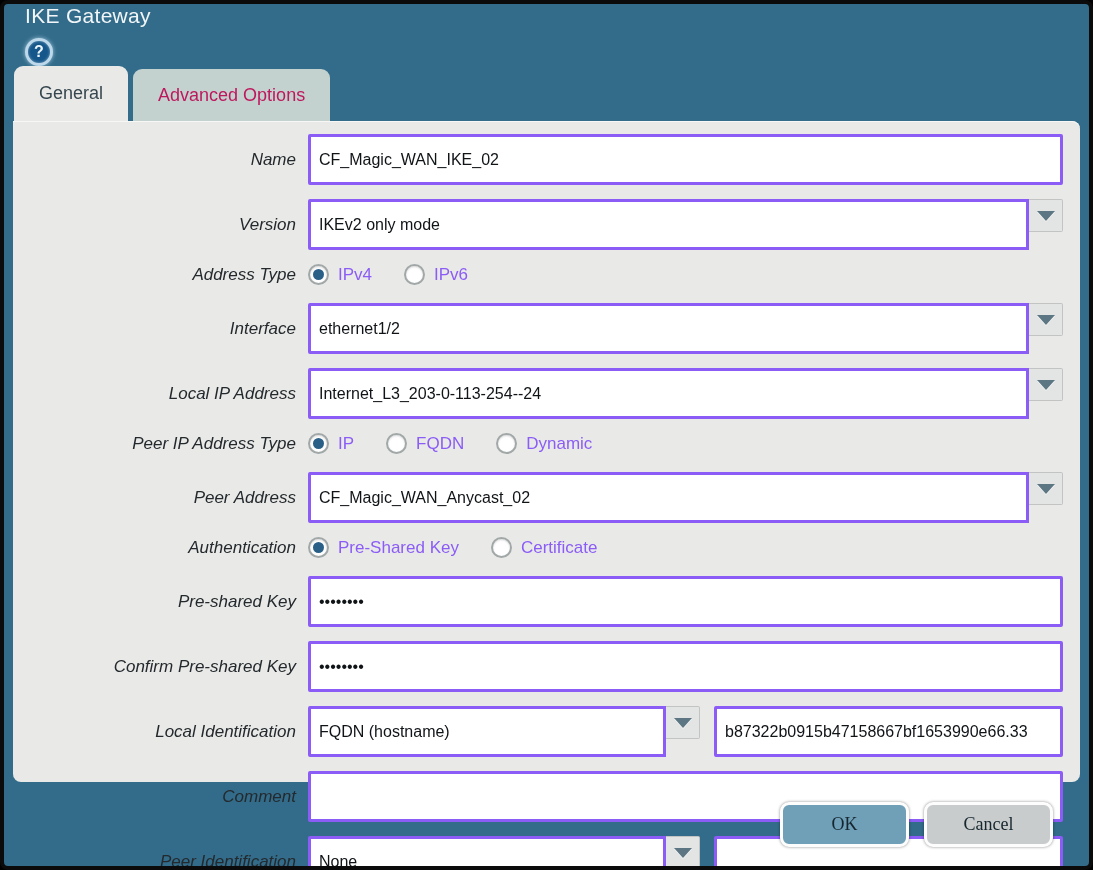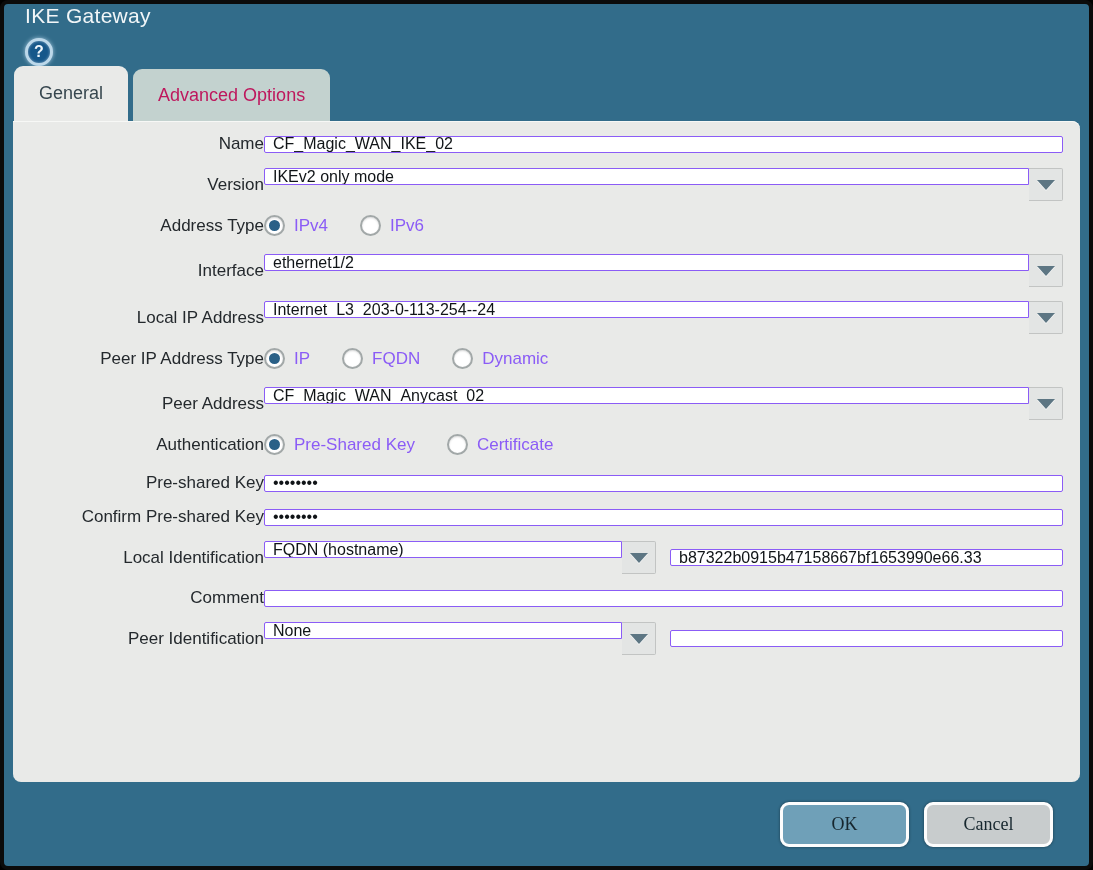--- a/index.html
+++ b/index.html
@@ -40,27 +40,27 @@
   
   .panel {
     margin:0 9px; height:661px; background:#e9eae8;
     border-radius:0 8px 8px 8px; padding:13px 17px 0 0;
     box-shadow:inset 0 1px 0 #f7f8f6;
   }
 
   .row { display:flex; align-items:center; margin-bottom:14px; }
   .row.radios { margin-bottom:18px; }
   .row-label {
-    width:251px; text-align:right; 
-    font-size:17px; color:#24292d; white-space:nowrap; flex:none;
+    width:295px; text-align:right; padding-right:12px;
+    font-size:17px; color:#24292d; white-space:nowrap; flex:none;font-style:italic;
   }
   .field-area { flex:1; display:flex; align-items:center; }
 
   input.textbox {
-    height:17px; border:1px solid #8b5cf6; background:#fff;
+    height:51px; border:3px solid #8b5cf6; background:#fff;
     font-family:"Liberation Sans", sans-serif; font-size:16px; color:#101417;
     padding:0 8px; width:100%; border-radius:2px; outline:none;
   }
   .combo { display:flex; flex:1; }
   .combo input.textbox { border-radius:2px 0 0 2px; }
   .dd-btn {
     width:34px; height:33px; flex:none; background:#e3e5e4;
     border:1px solid #c2c4c3; border-left:none; border-radius:0 2px 2px 0;
     display:flex; align-items:center; justify-content:center; cursor:pointer;
   }

